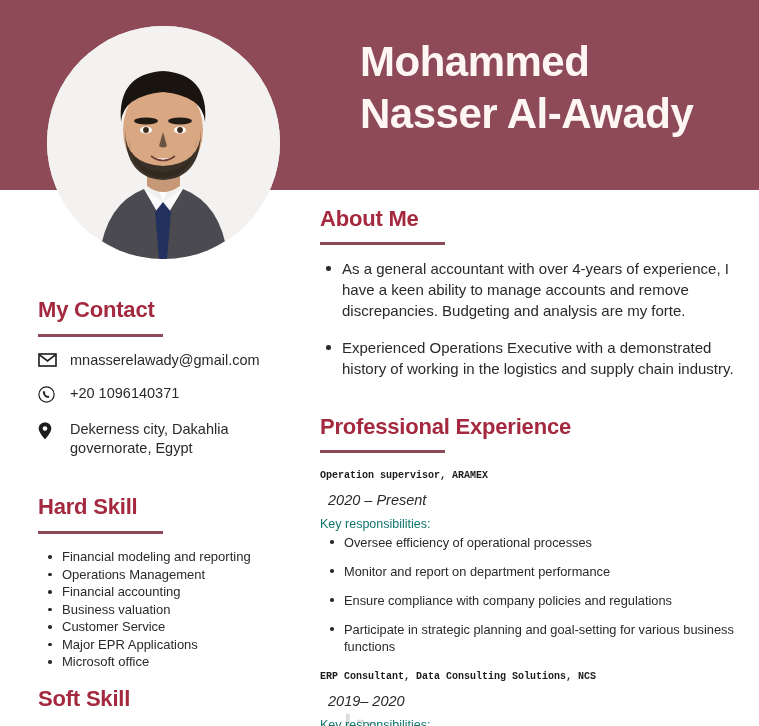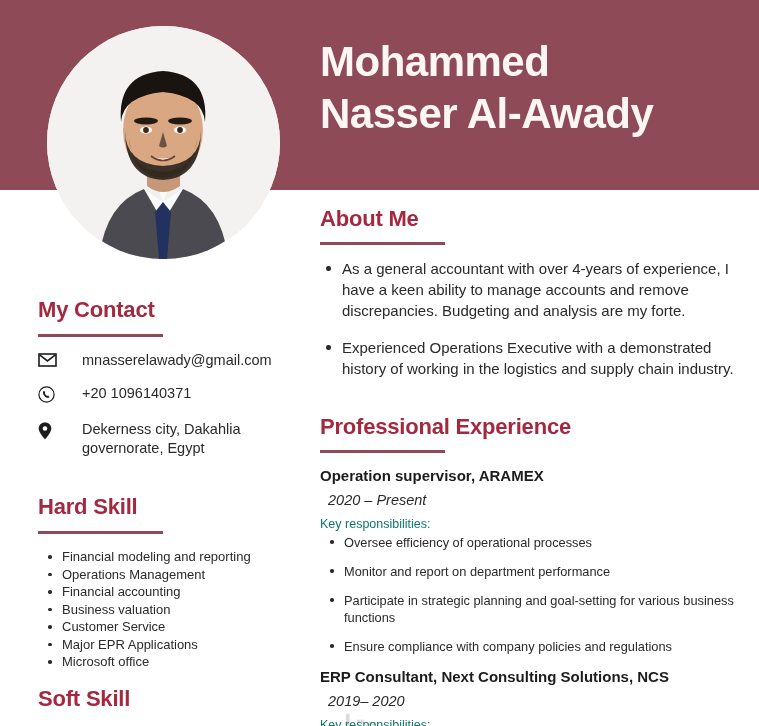--- a/index.html
+++ b/index.html
@@ -14,21 +14,21 @@
   
   .header-band{
     position:absolute; left:0; top:0; width:759px; height:190px;
     background:#8e4a57;
   }
   .name-block{
     position:absolute; left:320px; top:36px; width:420px;
   }
   .name-line{
     color:#fdf6f3; font-weight:bold; font-size:42px; line-height:52px;
-    letter-spacing:-0.5px; white-space:nowrap;
+    letter-spacing:-0.5px; white-space:nowrap;margin-left:40px;
   }
 
   
   .photo-wrap{
     position:absolute; left:47px; top:26px; width:233px; height:233px;
     border-radius:50%; overflow:hidden; background:#f2efed; z-index:5;
   }
   .photo-svg{ display:block; width:233px; height:233px; }
 
   
@@ -43,21 +43,21 @@
     color:#a4293f; font-weight:bold; font-size:22px; line-height:28px;
     letter-spacing:-0.2px;
   }
   .divider{
     width:125px; height:3px; background:#8e4a57; margin:10px 0 14px 0;
   }
   .divider.r{ width:125px; margin:9px 0 13px 0; }
 
   
   .contact-row{
-    display:flex; align-items:flex-start; gap:24px; margin-bottom:13px;
+    display:flex; align-items:flex-start; gap:12px; margin-bottom:13px;
   }
   .contact-icon{ width:20px; flex:0 0 20px; padding-top:2px; }
   .contact-text{
     font-size:14.5px; line-height:19px; color:#2a2a2a;
   }
 
   
   ul.skills{ list-style:none; margin:3px 0 0 6px; }
   ul.skills li{
     position:relative; padding-left:18px;
@@ -76,22 +76,23 @@
   ul.about li{
     position:relative; padding-left:22px; margin-bottom:16px;
     font-size:15px; line-height:21px; color:#2a2a2a;
   }
   ul.about li:before{
     content:""; position:absolute; left:6px; top:8px;
     width:4.5px; height:4.5px; border-radius:50%; background:#2a2a2a;
   }
 
   .job-title{
-    font-size:15px; font-weight:bold; color:#1c1c1c; line-height:20px;
+    font-size:10px; font-weight:bold; color:#1c1c1c; line-height:20px;
     margin-bottom:6px;
+    font-family:Liberation Mono, monospace;
   }
   .job-dates{
     font-size:14.5px; font-style:italic; color:#2a2a2a;
     margin:0 0 8px 8px;
   }
   .key-label{
     font-size:12.5px; color:#0f766e; line-height:16px; margin-bottom:2px;
   }
   ul.resp{ list-style:none; margin-bottom:0; }
   ul.resp li{
@@ -235,27 +236,27 @@
   <div class="sec-title">Professional Experience</div>
   <div class="divider r"></div>
 
   <div>
     <div class="job-title">Operation supervisor, ARAMEX</div>
     <div class="job-dates">2020 – Present</div>
     <div class="key-label">Key responsibilities:</div>
     <ul class="resp">
       <li>Oversee efficiency of operational processes</li>
       <li>Monitor and report on department performance</li>
+      <li>Ensure compliance with company policies and regulations</li>
       <li>Participate in strategic planning and goal-setting for various business functions</li>
-      <li>Ensure compliance with company policies and regulations</li>
     </ul>
   </div>
 
   <div class="above-wm">
-    <div class="job-title">ERP Consultant, Next Consulting Solutions, NCS</div>
+    <div class="job-title">ERP Consultant, Data Consulting Solutions, NCS</div>
     <div class="job-dates">2019– 2020</div>
     <div class="key-label">Key responsibilities:</div>
 
   </div>
 </div>
 
 <div class="watermark">
   <div class="wm-ar">مستقل</div>
   <div class="wm-en">mostaql.com</div>
 </div>

